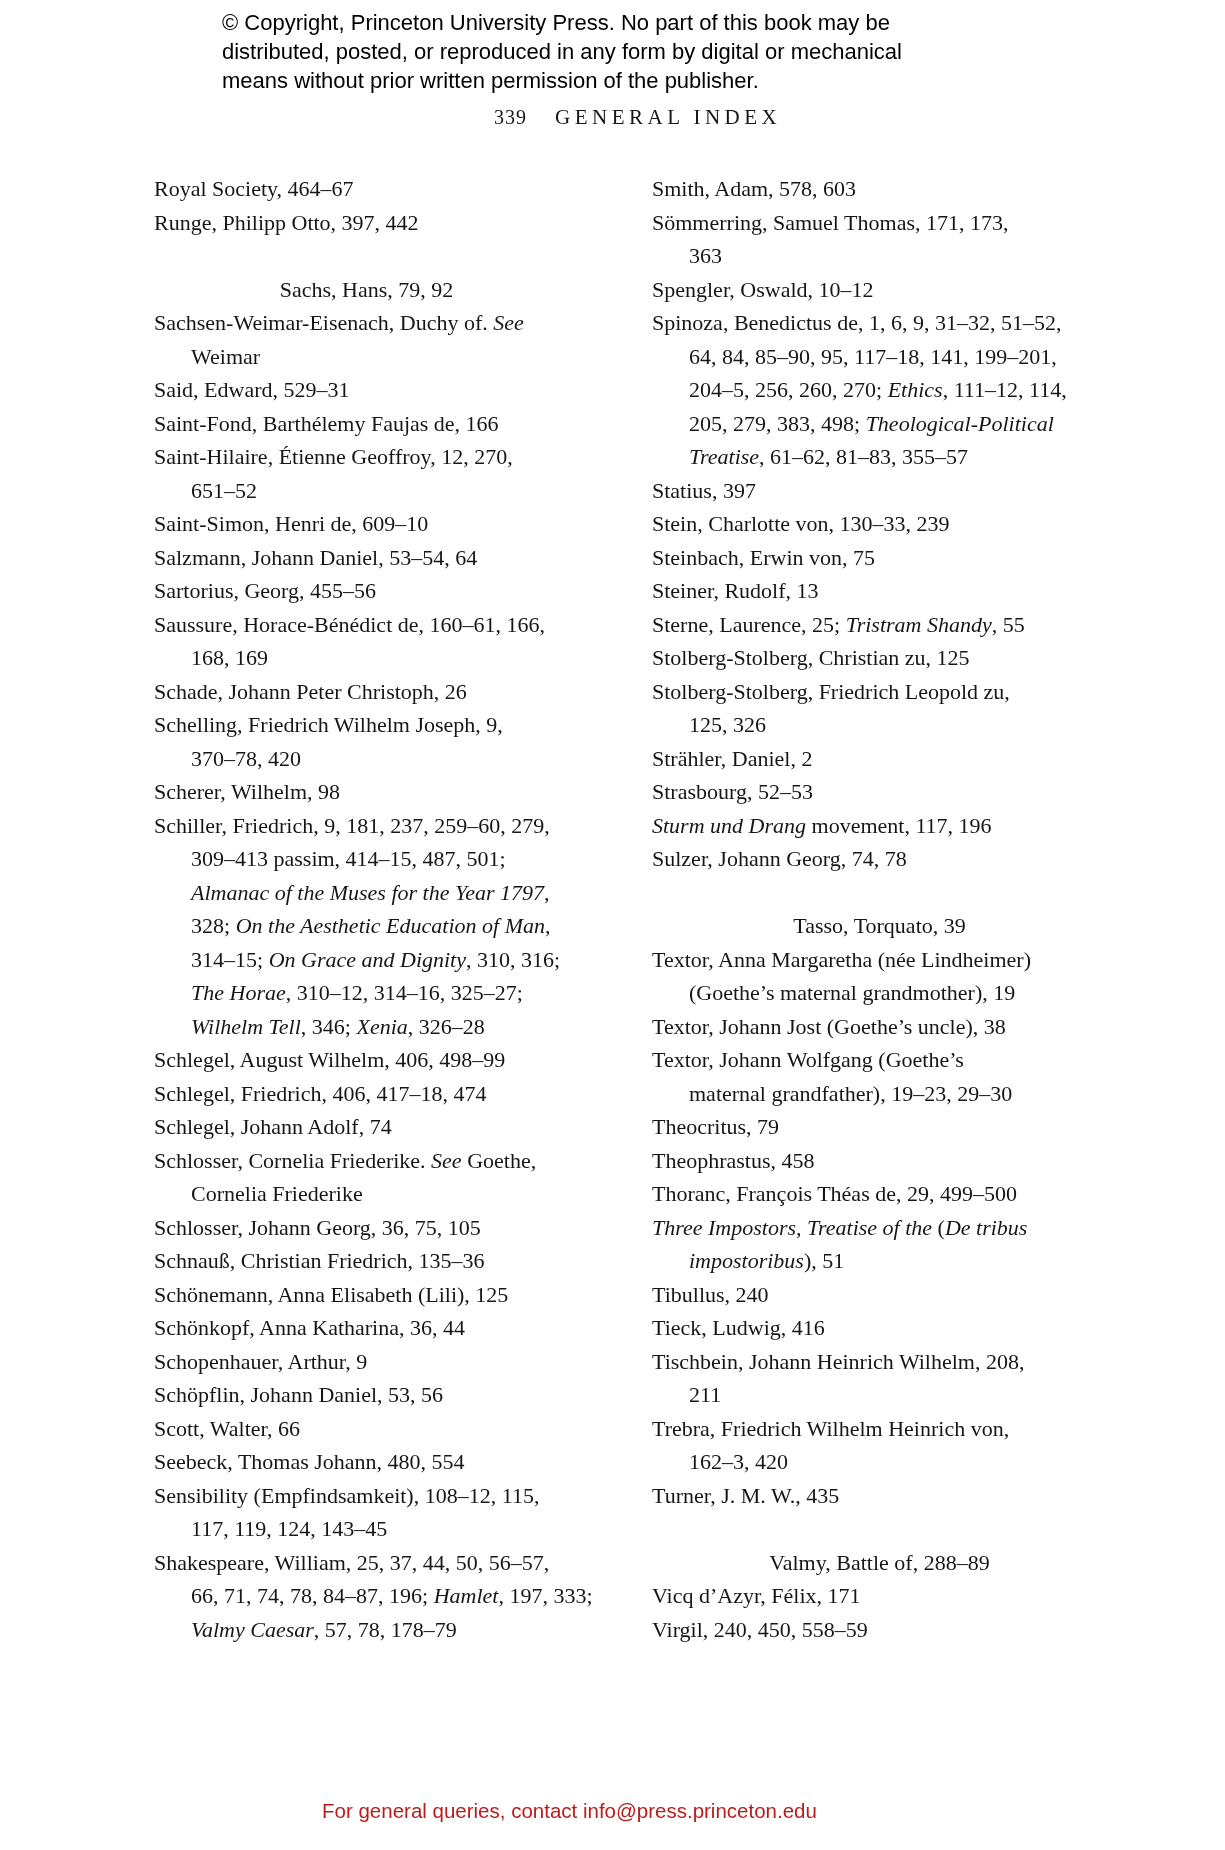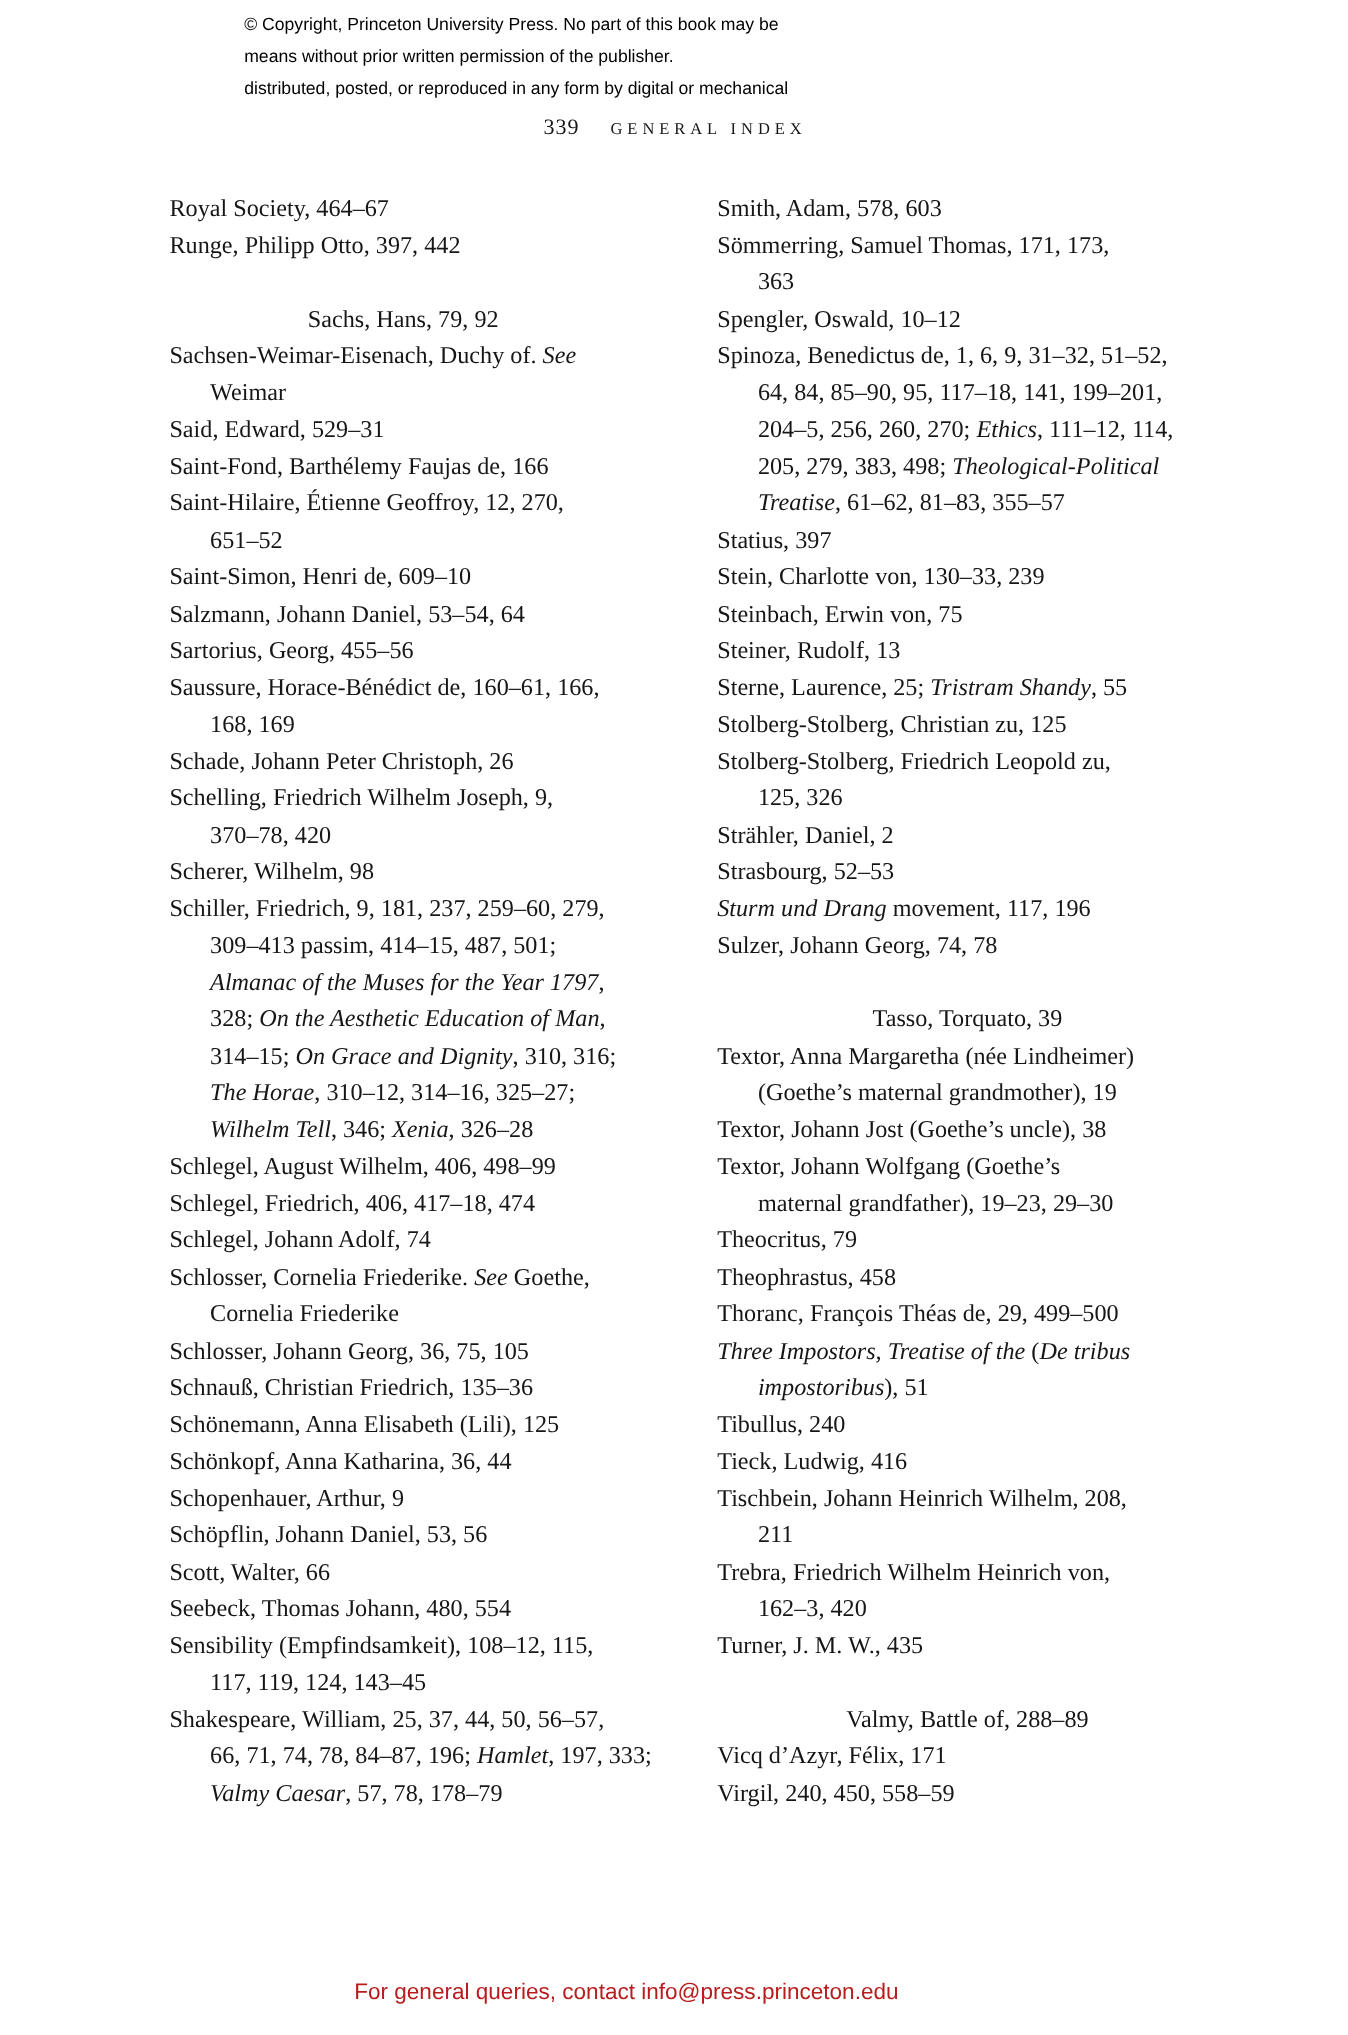--- a/index.html
+++ b/index.html
@@ -4,29 +4,29 @@
 <style>
   html,body { margin:0; padding:0; background:#e8e8e8; }
   .page {
     position:relative; width:1225px; height:1850px; margin:0 auto;
     background:#ffffff; overflow:hidden;
     font-family:"Liberation Serif", serif; color:#161616;
   }
   .copyright {
     position:absolute; left:222px; top:8px;
     font-family:"Liberation Sans", sans-serif;
-    font-size:16px; line-height:29px; color:#000;
+    font-size:22px; line-height:29px; color:#000;
   }
   .copyright div { white-space:nowrap; }
   .running-head {
     position:absolute; left:494px; top:105px;
     display:flex; align-items:baseline; white-space:nowrap;
   }
   .running-head .folio { font-size:20px; letter-spacing:1px; }
-  .running-head .rh-title { font-size:15px; letter-spacing:4.5px; margin-left:28px; }
+  .running-head .rh-title { font-size:21px; letter-spacing:4.5px; margin-left:28px; }
   .col {
     position:absolute; top:172px;
     font-size:22px; line-height:33.5px; white-space:nowrap;
   }
   .col-left  { left:154px; width:425px; }
   .col-right { left:652px; width:455px; }
   .entry { padding-left:37px; text-indent:-37px; }
   .entry.gap { margin-top:33.5px;text-align:center; }
   .entry em { font-style:italic; }
   .footer {
@@ -35,22 +35,22 @@
     font-size:20.5px; color:#b91c1c; white-space:nowrap;
   }
 </style>
 </head>
 <body>
 
 <div class="page">
 
   <div class="copyright">
     <div>© Copyright, Princeton University Press. No part of this book may be</div>
+    <div>distributed, posted, or reproduced in any form by digital or mechanical</div>
     <div>means without prior written permission of the publisher.</div>
-    <div>distributed, posted, or reproduced in any form by digital or mechanical</div>
   </div>
 
   <div class="running-head">
     <span class="folio">339</span>
     <span class="rh-title">GENERAL INDEX</span>
   </div>
 
   <div class="col col-left" id="col-left">
       <div class="entry"><span>Royal Society, 464–67</span></div>
       <div class="entry"><span>Runge, Philipp Otto, 397, 442</span></div>

